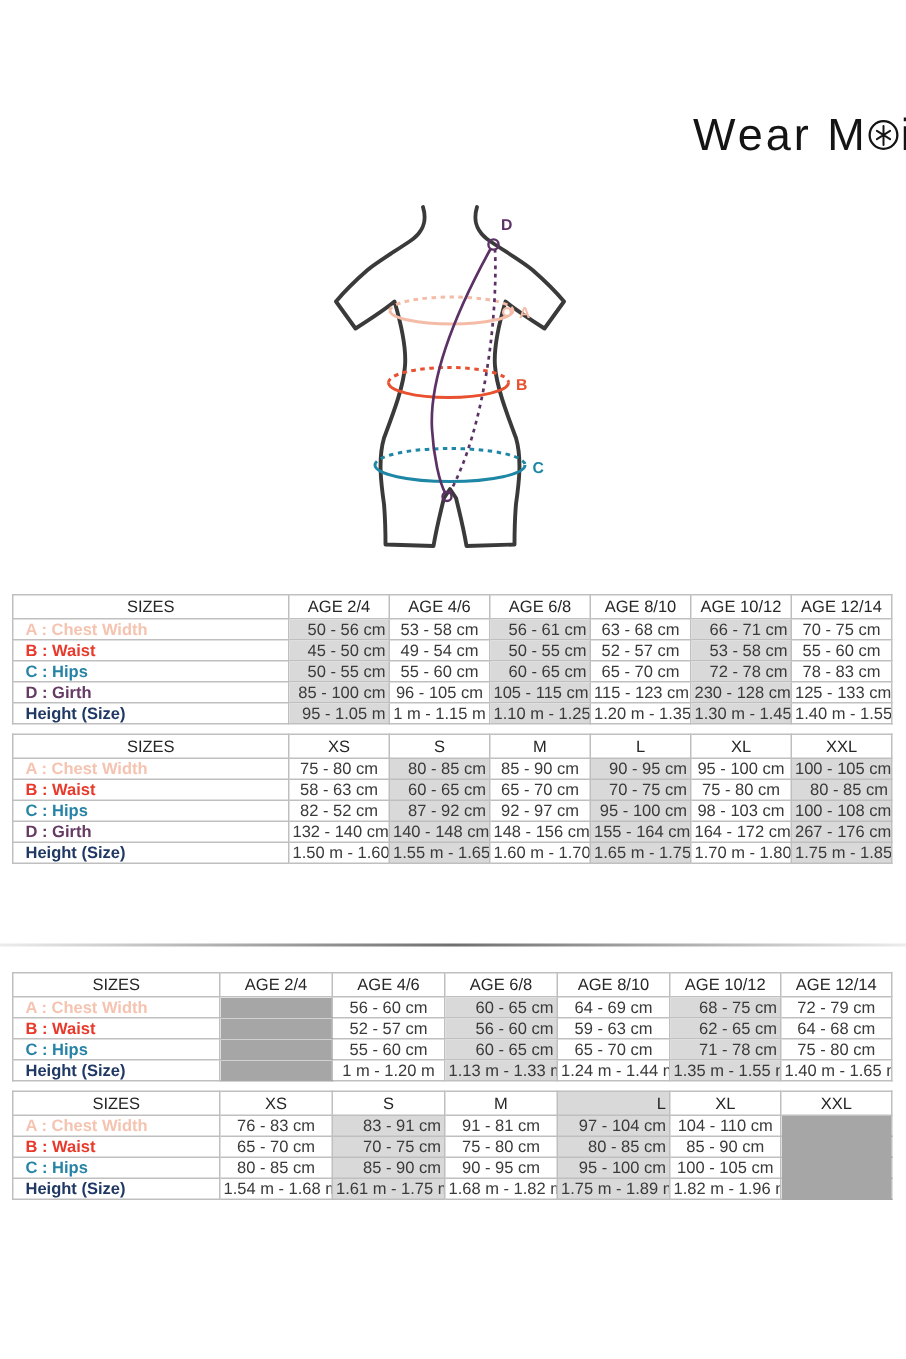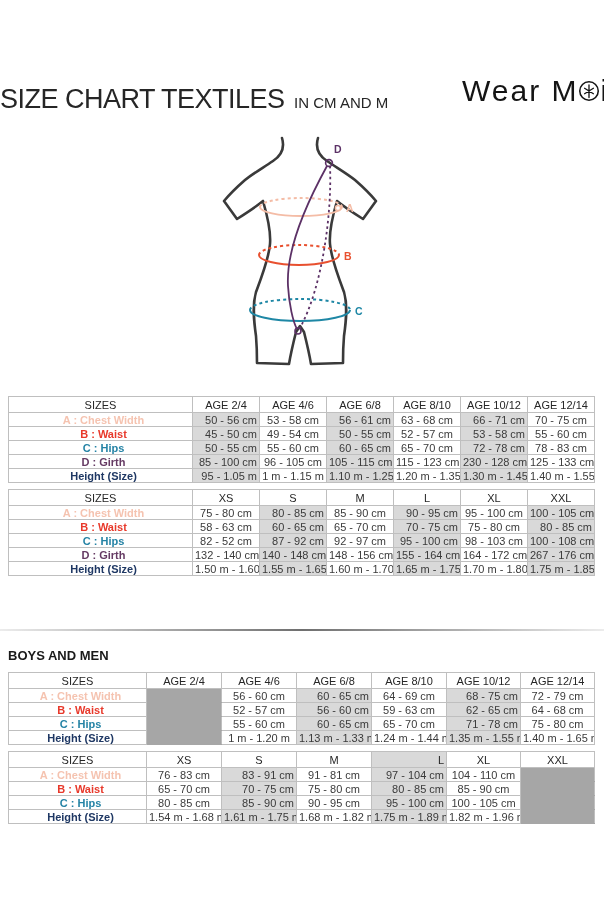--- a/index.html
+++ b/index.html
@@ -22,35 +22,31 @@
   
   .section{position:absolute;left:8px;width:586px;}
   .sec1{top:396px;}
   .sec2{top:648px;}
   .sec-heading{font-size:13px;font-weight:bold;color:#1a1a1a;margin:0 0 9px 0;}
   table{border-collapse:collapse;table-layout:fixed;width:586px;}
   table + table{margin-top:6px;}
   th,td{border:1px solid #BFBFBF;font-size:11px;line-height:12px;padding:0 2px;
         text-align:center;height:13px;overflow:hidden;white-space:nowrap;color:#3a3a3a;}
   th{height:15px;font-weight:normal;color:#262626;}
-  td.label{text-align:center;padding-left:8px;font-weight:bold;}
+  td.label{text-align:left;padding-left:8px;font-weight:bold;}
   .shade{background:#D9D9D9;text-align:right;}
   th.shade{background:#D9D9D9;}
   .na{background:#A6A6A6;border-top-color:#A6A6A6;border-bottom-color:#A6A6A6;}
   svg text{font-family:"Liberation Sans",sans-serif;font-weight:bold;}
 </style>
 </head>
 <body>
 
 <div class="page">
 
-  <div class="title-block">
-    <span class="title">SIZE CHART TEXTILES</span>
-    <span class="subtitle">IN CM AND M</span>
-  </div>
 
   <div class="logo">
     <span>Wear M</span><svg class="o-icon" viewBox="0 0 20 20">
       <circle cx="10" cy="10" r="8.4" fill="none" stroke="#141414" stroke-width="1.4"></circle>
       <path d="M10 4.5 L10 16 M6 12.5 L14 7.5 M6 7.5 L14 12.5" fill="none" stroke="#141414" stroke-width="1.2" stroke-linecap="round"></path>
     </svg><span>i</span>
   </div>
 
   <svg class="figure" width="180" height="240" viewBox="0 0 180 240">
 
@@ -245,21 +241,20 @@
             <td>1.70 m - 1.80 m</td>
             <td class="shade">1.75 m - 1.85 m</td>
           </tr>
         </tbody>
       </table>
   </div>
 
   <div class="divider"></div>
 
   <div class="section sec2">
-    <div class="sec-heading">BOYS AND MEN</div>
     <table>
         <colgroup>
           <col style="width: 138px;">
           <col style="width: 75px;">
           <col style="width: 75px;">
           <col style="width: 75px;">
           <col style="width: 75px;">
           <col style="width: 74px;">
           <col style="width: 74px;">
         </colgroup>

